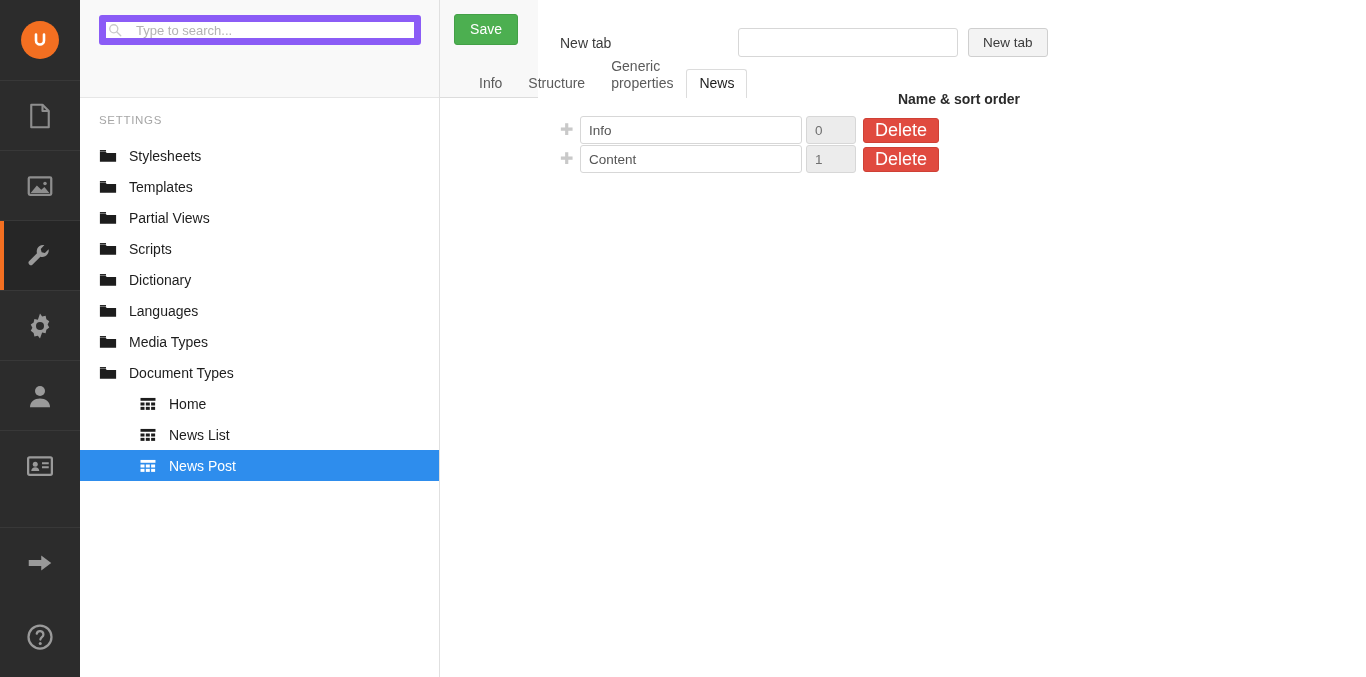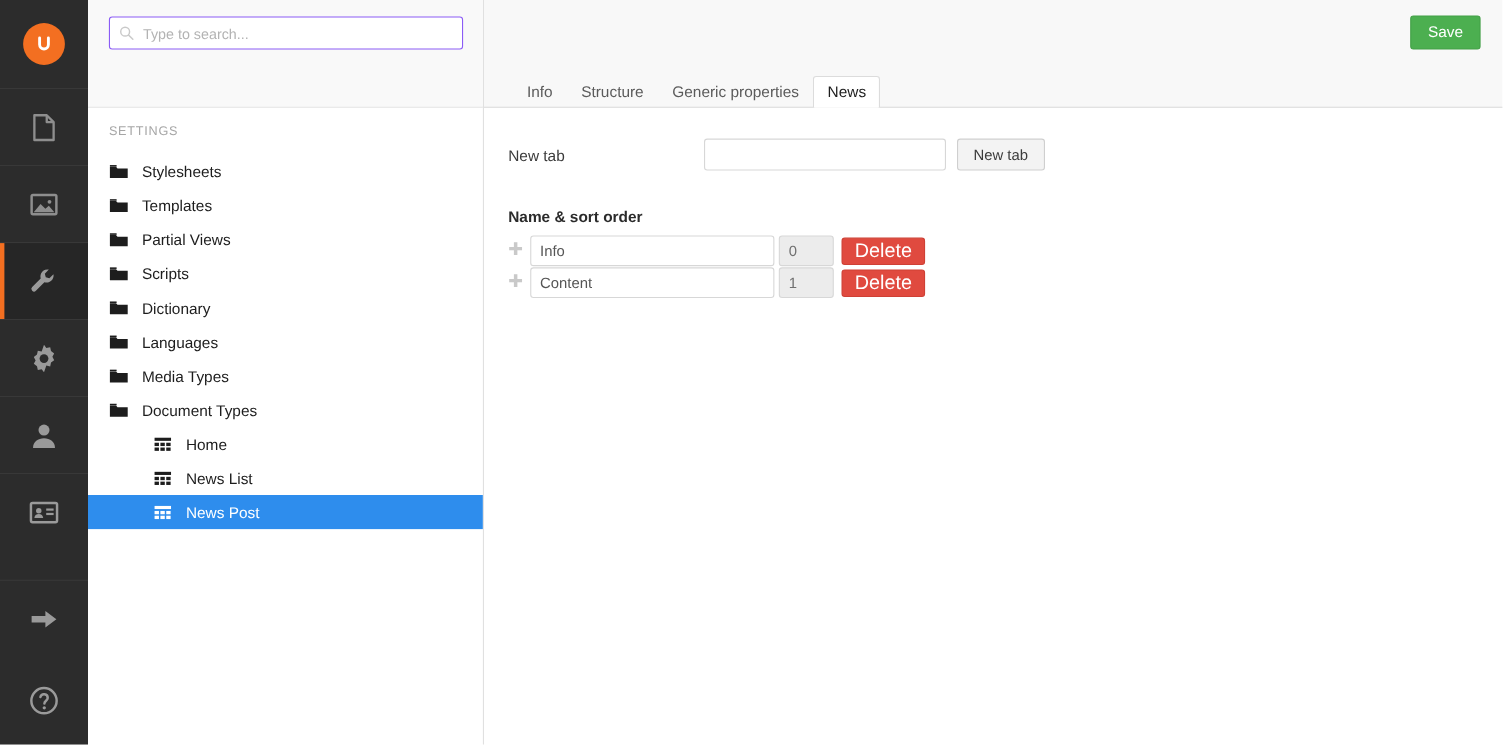--- a/index.html
+++ b/index.html
@@ -42,21 +42,21 @@
     width: 360px; flex: 0 0 360px; height: 677px;
     background: #fff; border-right: 1px solid #e0e0e0;
     display: flex; flex-direction: column;
   }
   .section-search {
     height: 98px; background: #f9f9f9; border-bottom: 1px solid #e6e6e6;
     display: flex; align-items: flex-start; padding: 15px 19px 0 19px;
   }
   .search-wrap { position: relative; width: 322px; }
   .search-input {
-    width: 322px; height: 30px; border: 1px solid #8b5cf6; border-radius: 3px;
+    width: 322px; height: 30px; border: 7px solid #8b5cf6; border-radius: 3px;
     background: #fff; padding: 0 8px 0 30px; font-size: 13px;
     color: #444; font-family: "Liberation Sans", sans-serif; outline: none;
   }
   .search-input::placeholder { color: #b3b3b3; }
   .search-ic {
     position: absolute; left: 9px; top: 8px; width: 14px; height: 14px;
     opacity: .45; pointer-events: none;
   }
   .tree { flex: 1 1 auto; padding-top: 16px; overflow: hidden; }
   .tree-title {
@@ -70,21 +70,21 @@
   .tree-row.child { padding-left: 59px; }
   .tree-row.selected { background: #2e8ded; color: #fff; }
   .tree-row .t-ic {
     width: 18px; height: 16px; flex: 0 0 18px; margin-right: 12px;
     display: block;
   }
   .tree-row .t-label { line-height: 1; text-align: right; }
 
   
   .main { flex: 1 1 auto; height: 677px; background: #fff;
-          display: flex; flex-direction: column; position: relative; }
+          display: flex; flex-direction: row; position: relative; }
   .main-header {
     height: 98px; background: #f8f8f8; border-bottom: 1px solid #dcdcdc;
     position: relative; flex: 0 0 98px;
   }
   .save-btn {
     position: absolute; right: 20px; top: 14px;
     background: #4caf50; border: 1px solid #43a047; border-radius: 3px;
     color: #fff; font-size: 14px; padding: 7px 15px 8px; cursor: pointer;
     font-family: "Liberation Sans", sans-serif; line-height: 1;
   }
@@ -110,21 +110,21 @@
     font-family: "Liberation Sans", sans-serif; outline: none; color: #333;
   }
   .newtab-btn {
     margin-left: 10px; height: 29px; padding: 0 14px;
     background: #f3f3f3; border: 1px solid #cfcfcf; border-radius: 3px;
     font-size: 13.5px; color: #3b3b3b; cursor: pointer;
     font-family: "Liberation Sans", sans-serif;
   }
   .group-title {
     font-size: 14px; font-weight: bold; color: #2b2b2b;
-    padding-left: 22px; margin-bottom: 9px;
+    padding-left: 22px; margin-bottom: 9px; text-align: center;
   }
   .sort-row { display: flex; align-items: center; padding-left: 22px; margin-bottom: 1px; }
   .handle {
     width: 20px; flex: 0 0 20px; color: #c9c9c9; font-size: 16px;
     text-align: left; cursor: move; line-height: 1; user-select: none;
   }
   .name-input {
     width: 222px; height: 28px; border: 1px solid #d7d7d7; border-radius: 3px;
     background: #fff; padding: 0 8px; font-size: 13.5px; color: #555;
     font-family: "Liberation Sans", sans-serif; outline: none;

